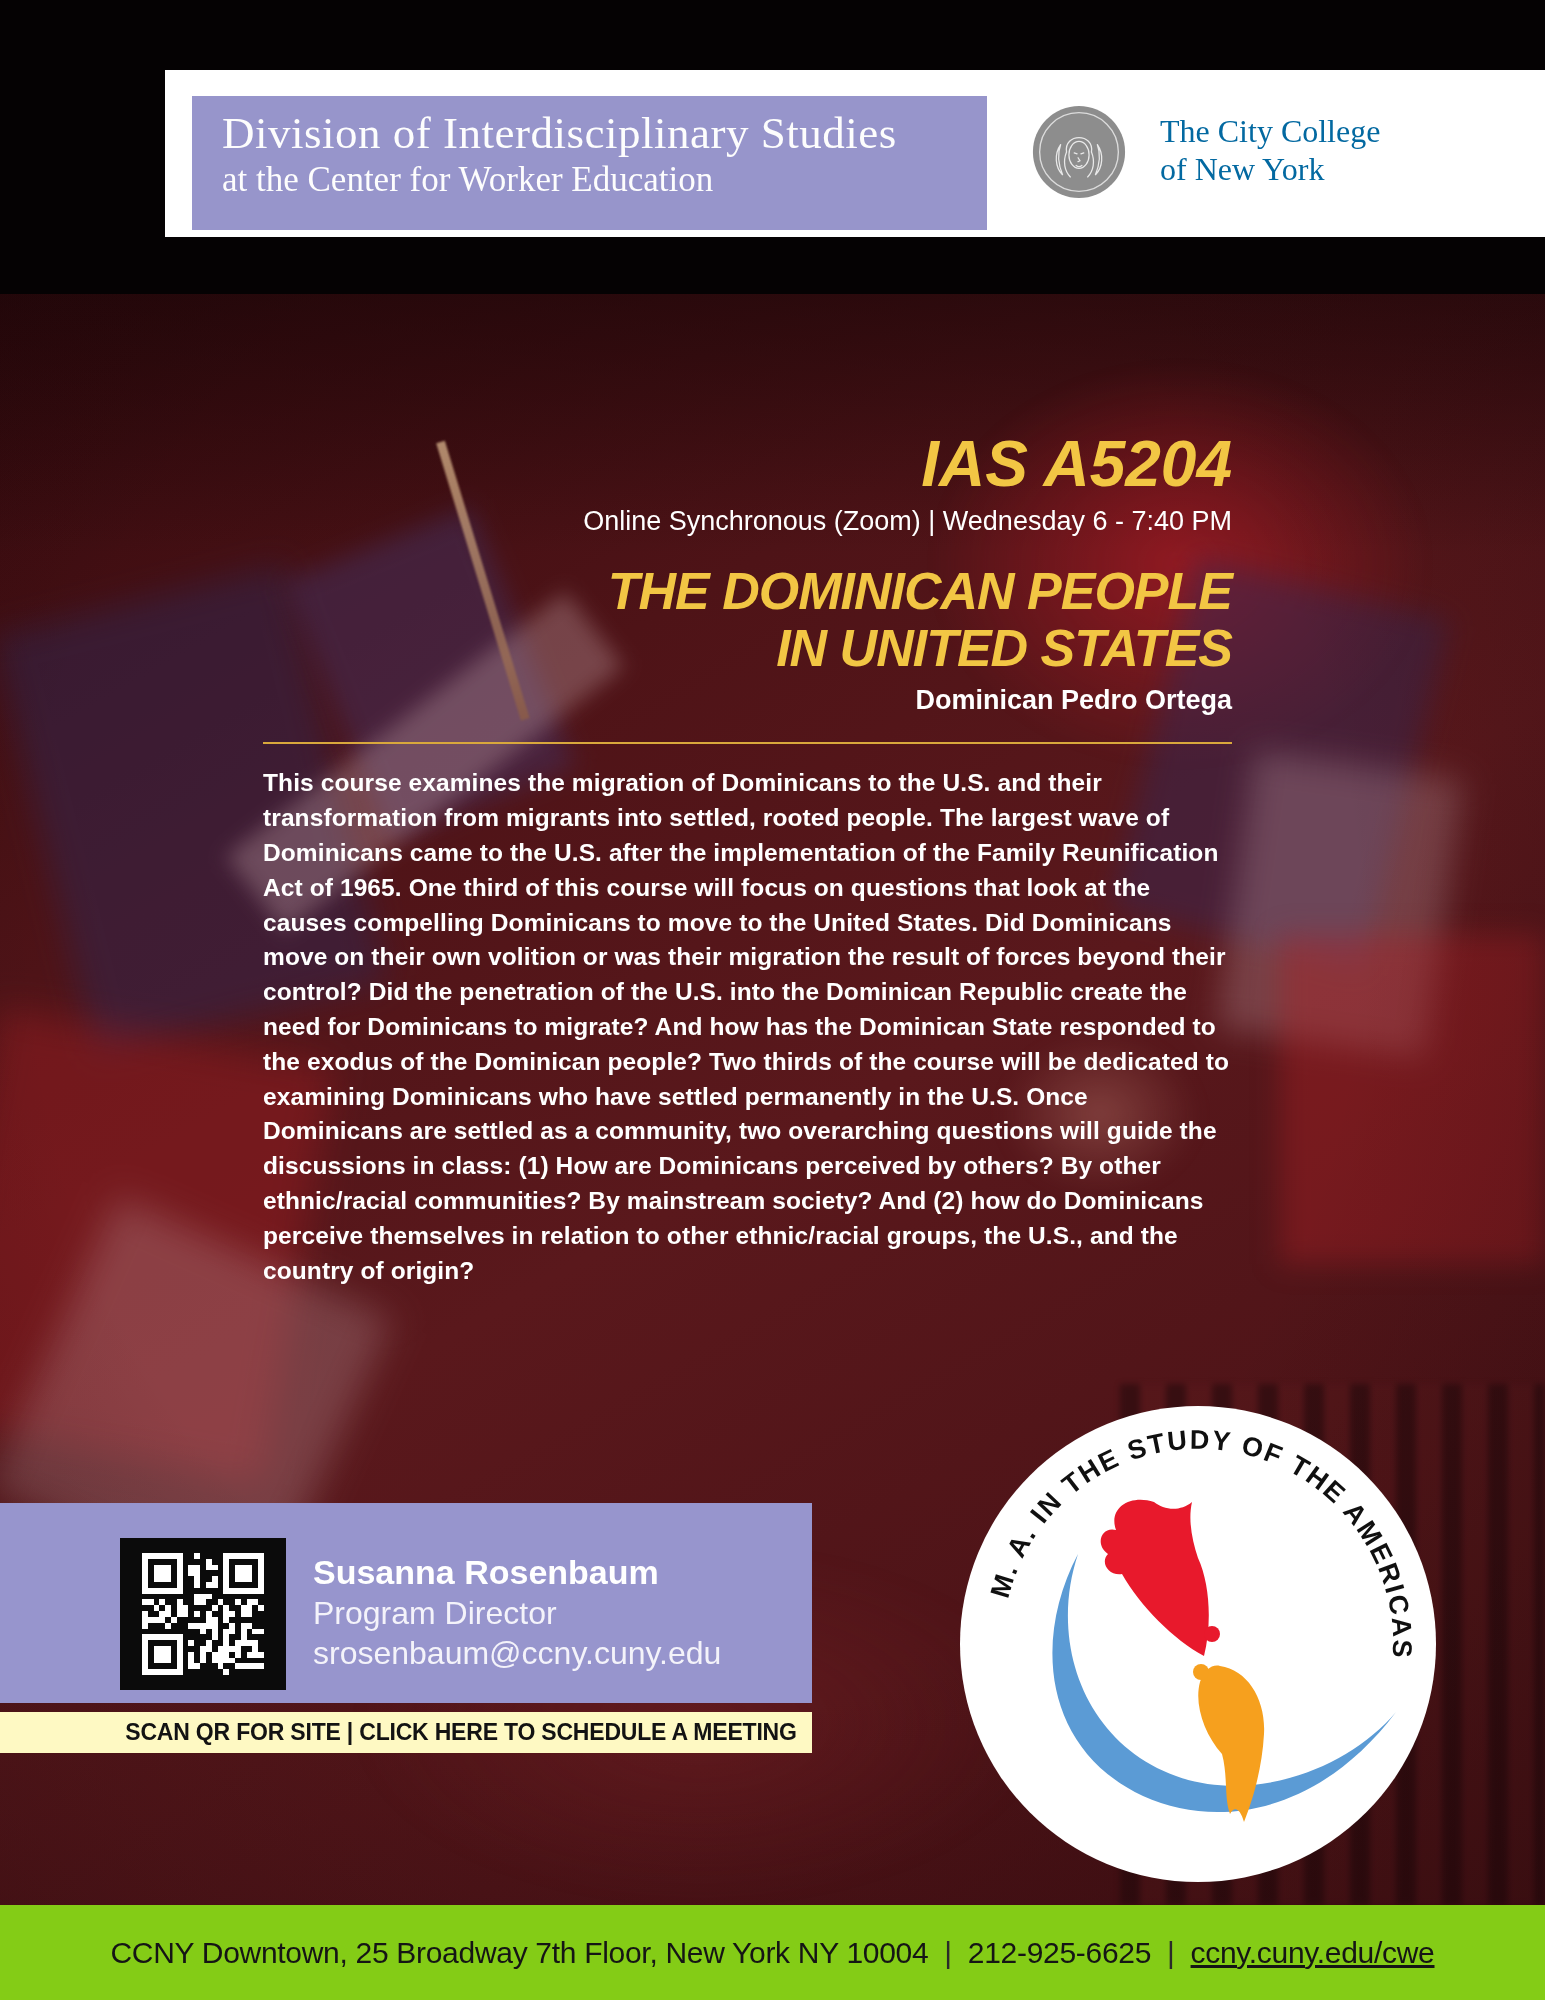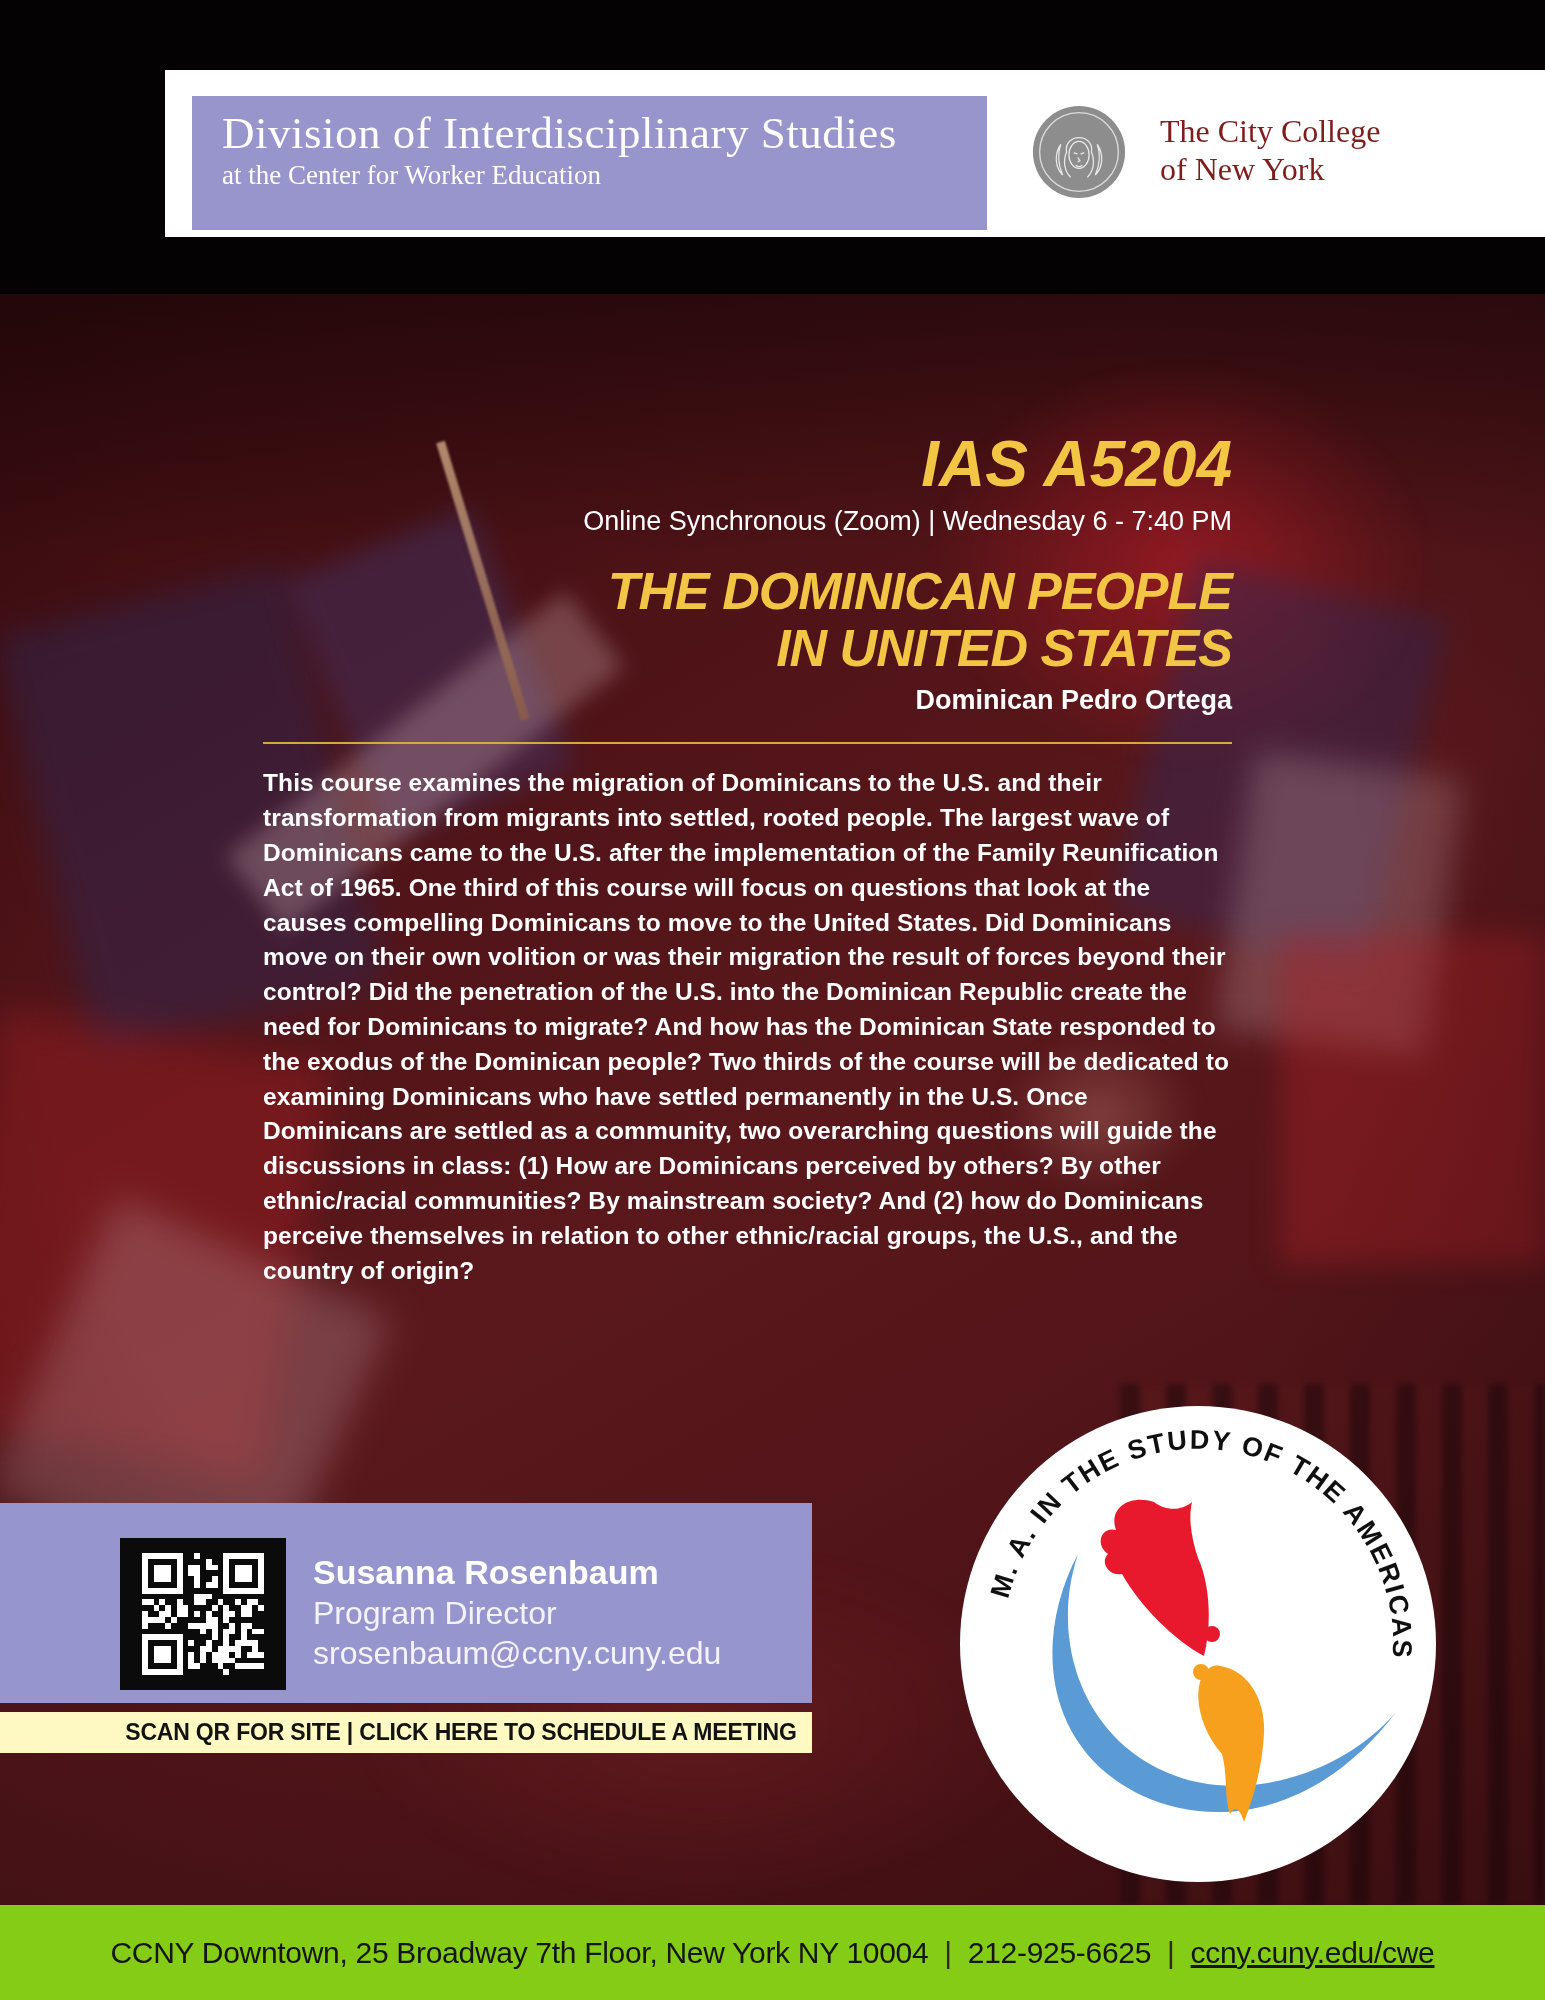--- a/index.html
+++ b/index.html
@@ -5,24 +5,24 @@
   html,body{margin:0;padding:0;background:#222;}
   .page{position:relative;width:1545px;height:2000px;background:#050203;overflow:hidden;
         font-family:"Liberation Sans",sans-serif;}
 
   
   .top-section{position:absolute;left:0;top:0;width:1545px;height:294px;background:#050203;z-index:5;}
   .header-band{position:absolute;left:165px;top:70px;width:1380px;height:167px;background:#ffffff;}
   .division-banner{position:absolute;left:27px;top:26px;width:795px;height:134px;background:#9795cb;
         color:#fdfdfd;font-family:"Liberation Serif",serif;padding-left:30px;box-sizing:border-box;}
   .division-title{font-size:45px;padding-top:14px;letter-spacing:.5px;line-height:1.05;}
-  .division-subtitle{font-size:27px;margin-top:3px;}
+  .division-subtitle{font-size:35px;margin-top:3px;}
   .ccny-seal{position:absolute;left:866px;top:34px;width:96px;height:96px;}
   .college-name{position:absolute;left:995px;top:42px;font-family:"Liberation Serif",serif;
-        font-size:32px;color:#7f1d1d;line-height:1.2;}
+        font-size:32px;color:#0369a1;line-height:1.2;}
 
   
   .photo{position:absolute;left:0;top:294px;width:1545px;height:1611px;overflow:hidden;z-index:1;
         background:linear-gradient(150deg,#360a0e 0%,#4e1317 28%,#5a181c 52%,#4f1418 75%,#430f13 100%);}
   .photo .sh{position:absolute;}
   .s1{left:0;top:0;width:1545px;height:260px;background:linear-gradient(180deg,rgba(24,5,7,.6),rgba(24,5,7,0));}
   .s2{left:920px;top:60px;width:520px;height:420px;filter:blur(6px);
       background:radial-gradient(ellipse at center,rgba(205,30,42,.5),rgba(205,30,42,0) 68%);}
   .s3{left:1150px;top:290px;width:260px;height:360px;background:rgba(52,40,86,.45);transform:rotate(14deg);filter:blur(14px);}
   .s4{left:1235px;top:470px;width:210px;height:280px;background:rgba(196,160,168,.3);transform:rotate(8deg);filter:blur(16px);}

